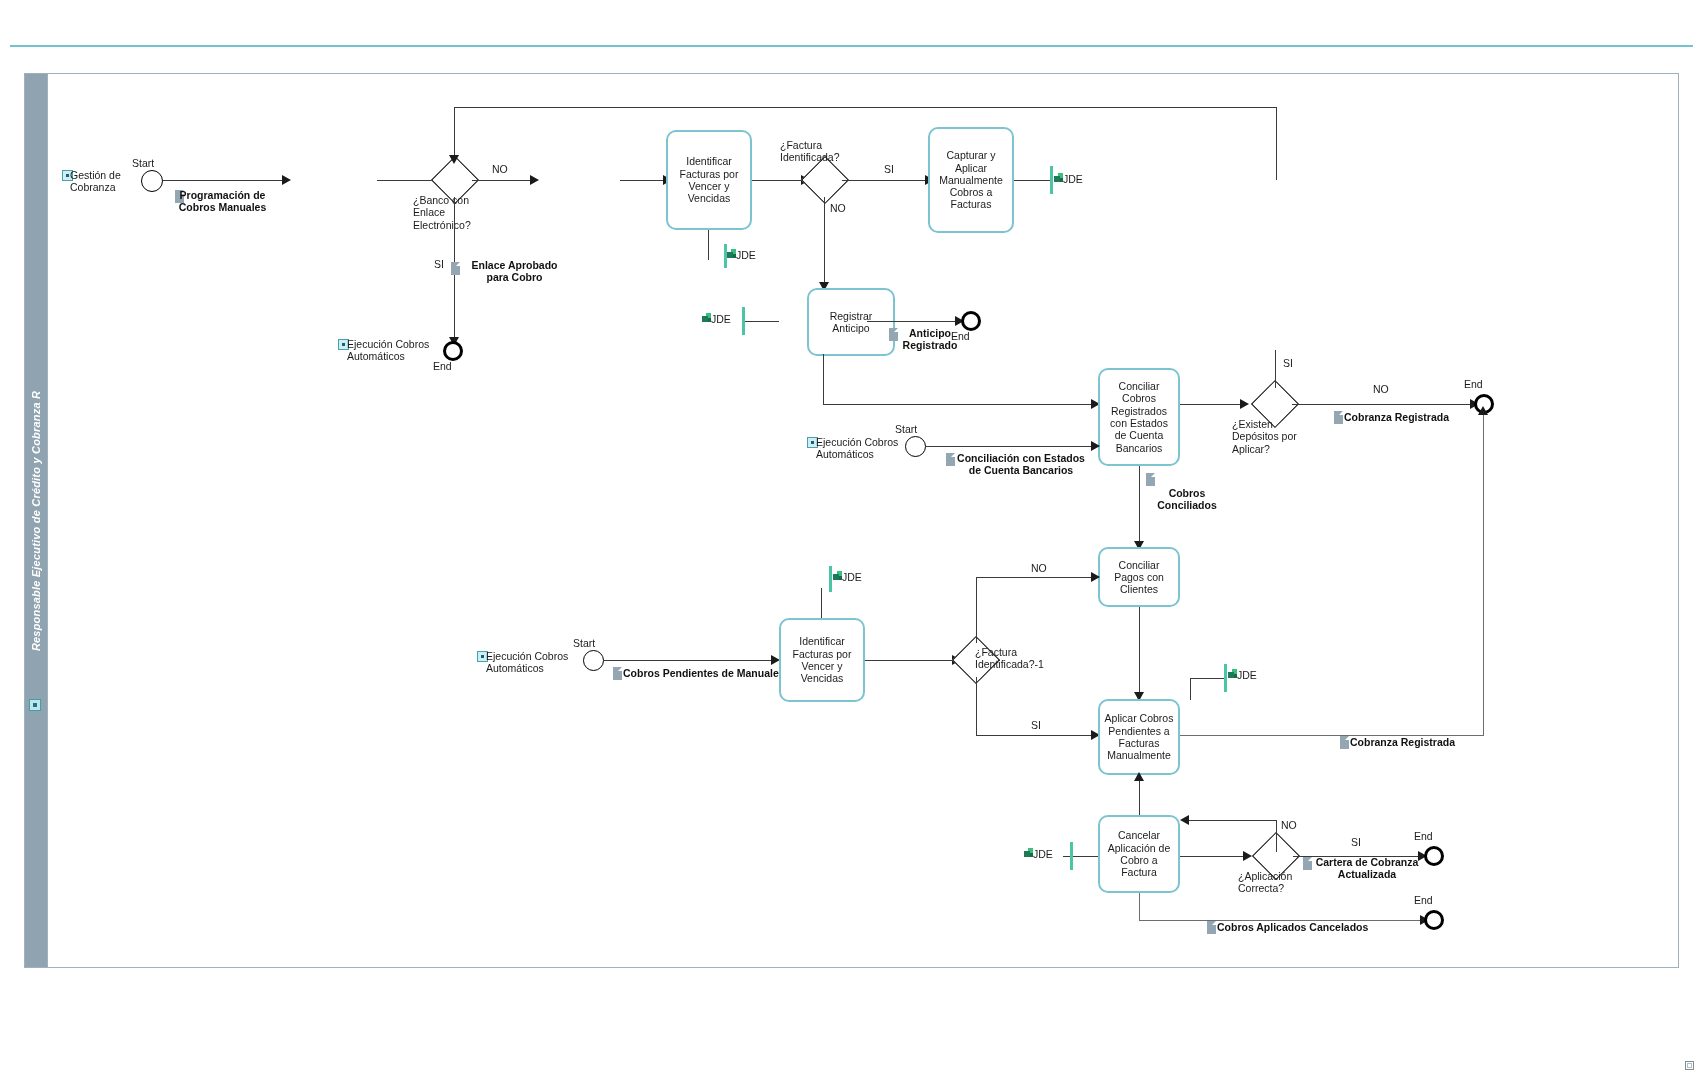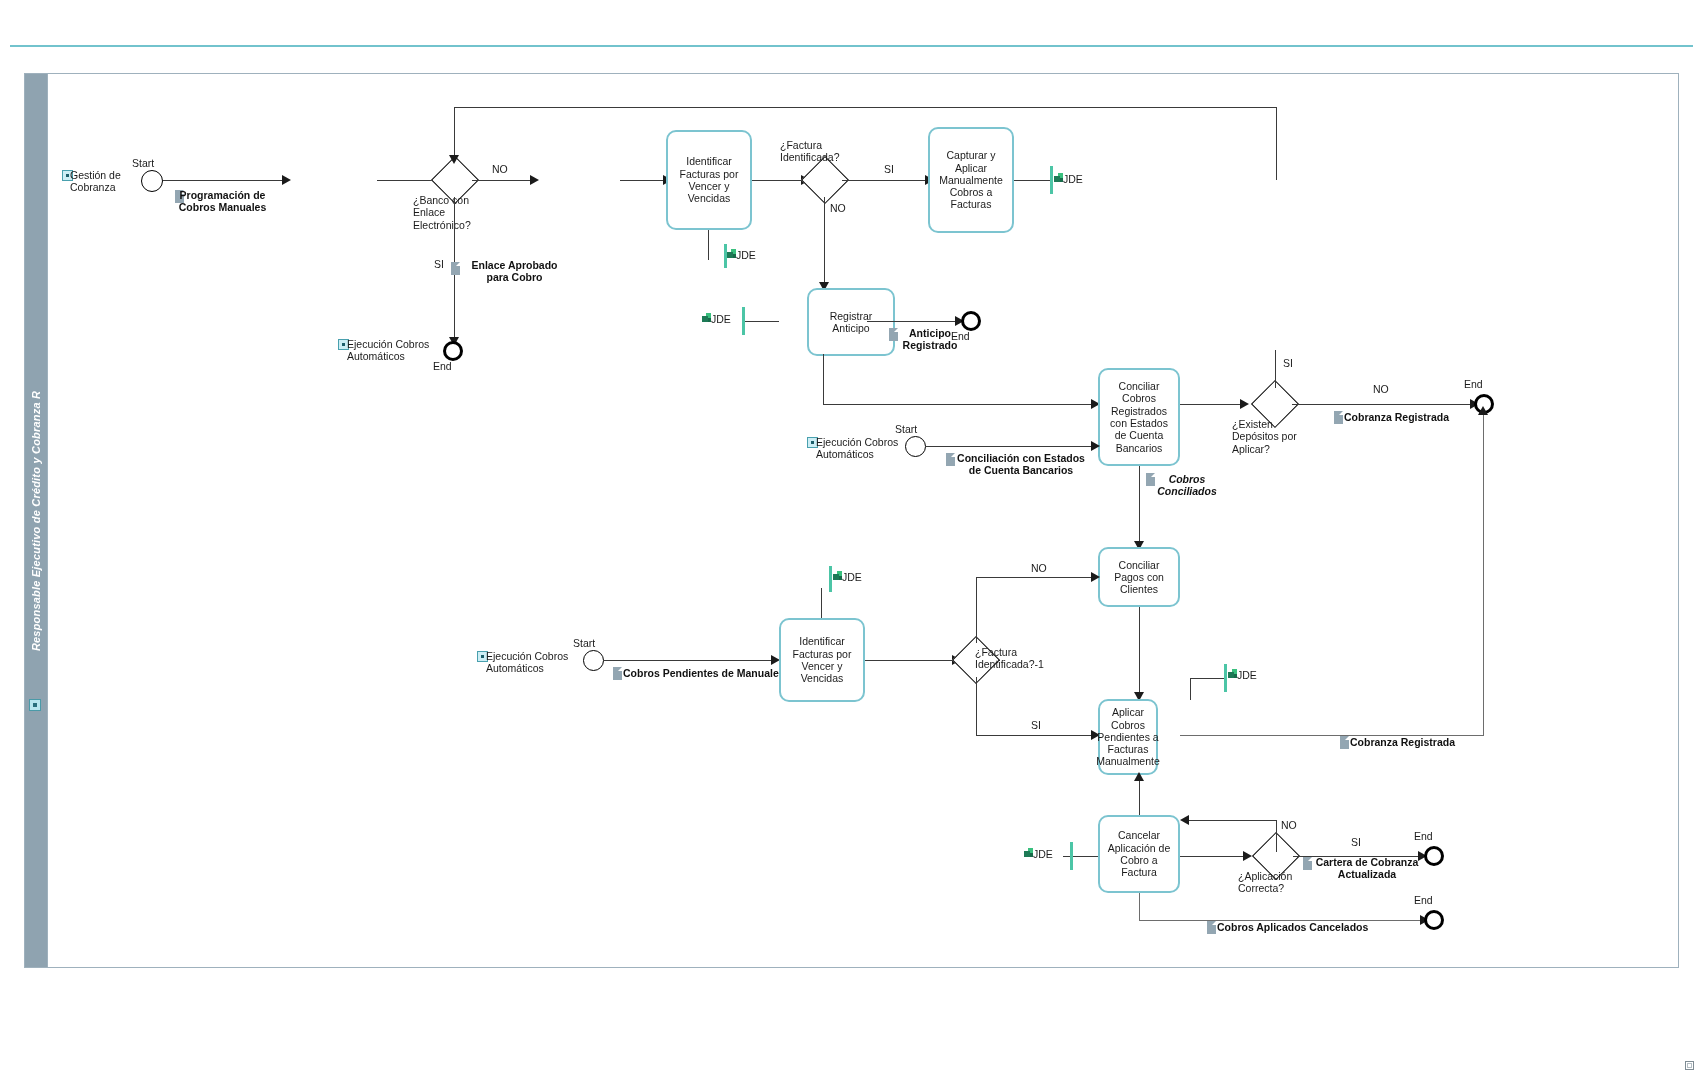--- a/index.html
+++ b/index.html
@@ -249,21 +249,21 @@
   <div class="arr r" style="left:1470px;top:399px;"></div>
   <div class="lbl" style="left:1373px;top:383px;">NO</div>
   <div class="dataobj" style="left:1334px;top:411px;"></div>
   <div class="dataname" style="left:1344px;top:411px;">Cobranza Registrada</div>
   <div class="event end" style="left:1474px;top:394px;width:20px;height:20px;"></div>
   <div class="lbl c" style="left:1464px;top:378px;width:40px;">End</div>
 
   <div class="ln v" style="left:1139px;top:466px;height:80px;"></div>
   <div class="arr d" style="left:1134px;top:541px;"></div>
   <div class="dataobj" style="left:1146px;top:473px;"></div>
-  <div class="dataname wrap" style="left:1156px;top:473px;width:62px;font-style:italic;">Cobros Conciliados</div>
+  <div class="dataname wrap" style="left:1156px;top:487px;width:62px;">Cobros Conciliados</div>
 
   <div class="task" style="left:1098px;top:547px;width:82px;height:60px;">Conciliar Pagos con Clientes</div>
 
   <div class="linkicon" style="left:477px;top:651px;"></div>
   <div class="lbl wrap" style="left:486px;top:650px;width:88px;">Ejecución Cobros Automáticos</div>
   <div class="lbl c" style="left:573px;top:637px;width:40px;">Start</div>
   <div class="event start" style="left:583px;top:650px;width:21px;height:21px;"></div>
   <div class="ln h" style="left:604px;top:660px;width:168px;"></div>
   <div class="arr r" style="left:771px;top:655px;"></div>
   <div class="dataobj" style="left:613px;top:667px;"></div>
@@ -288,21 +288,21 @@
   <div class="lbl" style="left:1031px;top:562px;">NO</div>
 
   <div class="ln v" style="left:976px;top:677px;height:59px;"></div>
   <div class="ln h" style="left:976px;top:735px;width:116px;"></div>
   <div class="arr r" style="left:1091px;top:730px;"></div>
   <div class="lbl" style="left:1031px;top:719px;">SI</div>
 
   <div class="ln v" style="left:1139px;top:607px;height:90px;"></div>
   <div class="arr d" style="left:1134px;top:692px;"></div>
 
-  <div class="task" style="left:1098px;top:699px;width:60px;height:76px;">Aplicar Cobros Pendientes a Facturas Manualmente</div>
+  <div class="task" style="left:1098px;top:699px;width:82px;height:76px;">Aplicar Cobros Pendientes a Facturas Manualmente</div>
 
   <div class="ln v" style="left:1190px;top:678px;height:22px;"></div>
   <div class="ln h" style="left:1190px;top:678px;width:35px;"></div>
   <div class="sysbar" style="left:1224px;top:664px;height:28px;"></div>
   <div class="sysicon" style="left:1228px;top:669px;"></div>
   <div class="syslabel" style="left:1237px;top:669px;">JDE</div>
 
   <div class="ln h grey" style="left:1180px;top:735px;width:304px;"></div>
   <div class="ln v grey" style="left:1483px;top:414px;height:322px;"></div>
   <div class="arr u" style="left:1478px;top:406px;"></div>

